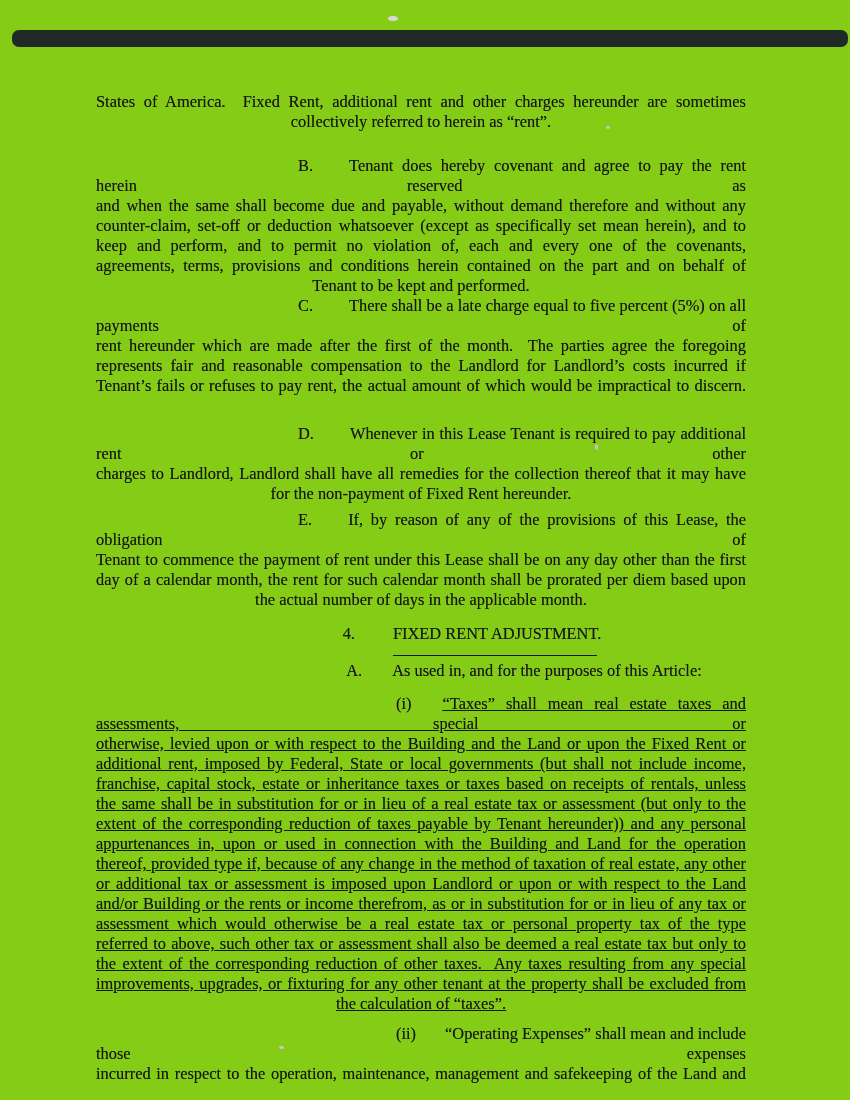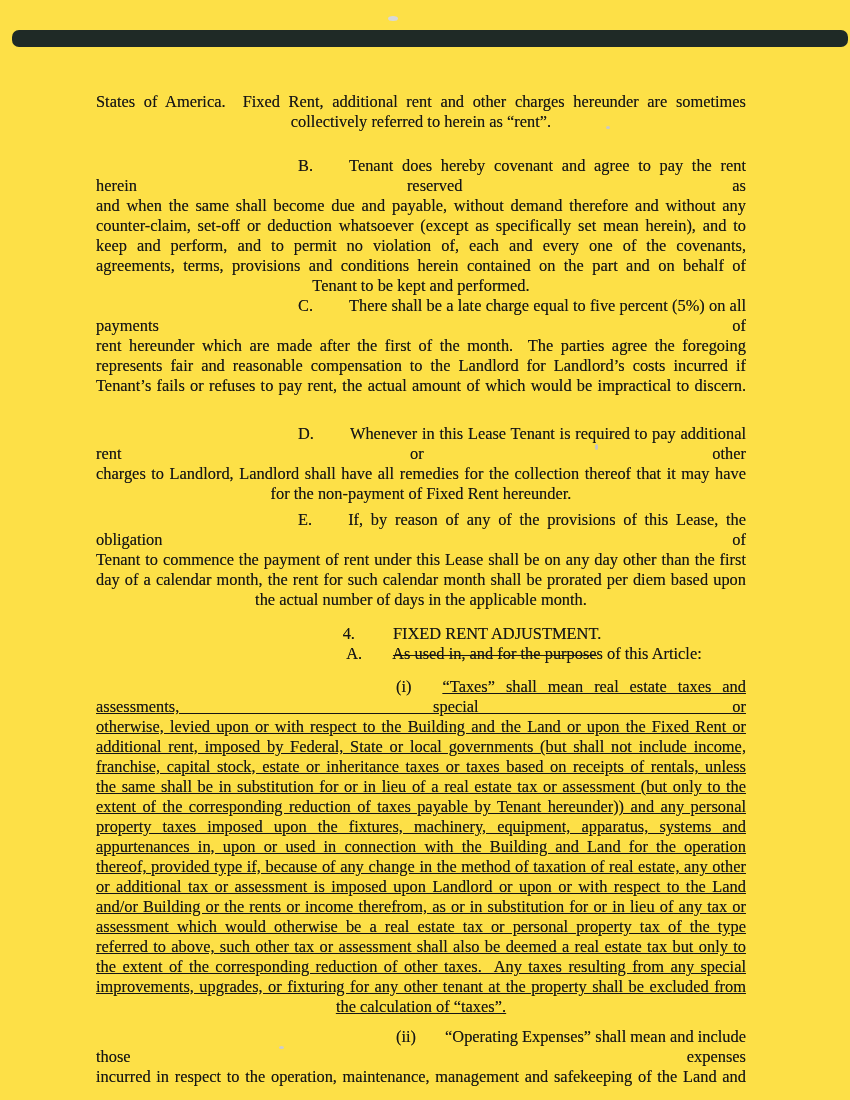--- a/index.html
+++ b/index.html
@@ -32,21 +32,21 @@
   .para{margin:0;}
   .line{min-height:20px;text-align:center;}
   .line.j{text-align:justify;text-align-last:justify;}
   .marker{display:inline-block;}
   .tab{display:inline-block;height:1px;}
   .u{border-bottom:1.6px solid #1a1a1a;padding-bottom:12px;}
 </style>
 </head>
 <body>
 
-<div class="page" style="background: #fde047; color: rgb(22, 22, 22);">
+<div class="page" style="background: #84cc16; color: rgb(22, 22, 22);">
 
   <div class="scan-bar" style="background: rgb(31, 42, 38);"></div>
 
   <div class="speck" style="left:388px;top:16px;width:10px;height:5px;background:#d8d8d8;"></div>
   <div class="speck" style="left:606px;top:126px;width:4px;height:3px;background:#c9c9c9;"></div>
   <div class="speck" style="left:595px;top:444px;width:3px;height:6px;background:#c4c4c4;"></div>
   <div class="speck" style="left:279px;top:1046px;width:5px;height:3px;background:#cccccc;"></div>
 
   <div class="content">
     <div id="doc-paragraphs">
@@ -75,31 +75,30 @@
         </div>
         <div class="para" style="margin-top: 6px;">
           <div class="line j" style="text-indent: 101px;"><span class="marker">E.</span><span class="tab" style="width: 36px;"></span>If, by reason of any of the provisions of this Lease, the obligation of</div>
           <div class="line j">Tenant to commence the payment of rent under this Lease shall be on any day other than the first</div>
           <div class="line j">day of a calendar month, the rent for such calendar month shall be prorated per diem based upon</div>
           <div class="line">the actual number of days in the applicable month.</div>
         </div>
         <div class="para" style="margin-top: 14px;">
           <div class="line" style="text-indent: 51px;"><span class="marker">4.</span><span class="tab" style="width: 38px;"></span><span class="u">FIXED RENT ADJUSTMENT</span>.</div>
         </div>
-        <div class="para" style="">
+        <div class="para" style="margin-top: 17px;">
           <div class="line" style="text-indent: 103px;"><span class="marker">A.</span><span class="tab" style="width: 30px;"></span>As used in, and for the purposes of this Article:</div>
         </div>
         <div class="para" style="margin-top: 13px; text-decoration: underline;">
           <div class="line j" style="text-indent: 150px;"><span class="marker">(i)</span><span class="tab" style="width: 31px;"></span>“Taxes” shall mean real estate taxes and assessments, special or</div>
           <div class="line j">otherwise, levied upon or with respect to the Building and the Land or upon the Fixed Rent or</div>
           <div class="line j">additional rent, imposed by Federal, State or local governments (but shall not include income,</div>
           <div class="line j">franchise, capital stock, estate or inheritance taxes or taxes based on receipts of rentals, unless</div>
           <div class="line j">the same shall be in substitution for or in lieu of a real estate tax or assessment (but only to the</div>
           <div class="line j">extent of the corresponding reduction of taxes payable by Tenant hereunder)) and any personal</div>
-          <div class="line j">property taxes imposed upon the fixtures, machinery, equipment, apparatus, systems and</div>
           <div class="line j">appurtenances in, upon or used in connection with the Building and Land for the operation</div>
           <div class="line j">thereof, provided type if, because of any change in the method of taxation of real estate, any other</div>
           <div class="line j">or additional tax or assessment is imposed upon Landlord or upon or with respect to the Land</div>
           <div class="line j">and/or Building or the rents or income therefrom, as or in substitution for or in lieu of any tax or</div>
           <div class="line j">assessment which would otherwise be a real estate tax or personal property tax of the type</div>
           <div class="line j">referred to above, such other tax or assessment shall also be deemed a real estate tax but only to</div>
           <div class="line j">the extent of the corresponding reduction of other taxes.&nbsp; Any taxes resulting from any special</div>
           <div class="line j">improvements, upgrades, or fixturing for any other tenant at the property shall be excluded from</div>
           <div class="line">the calculation of “taxes”.</div>
         </div>

